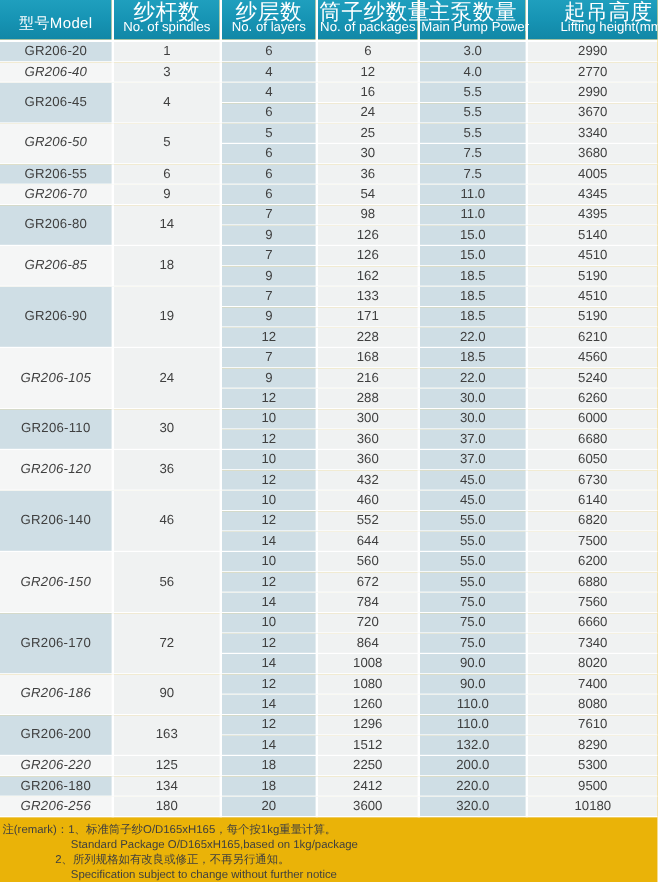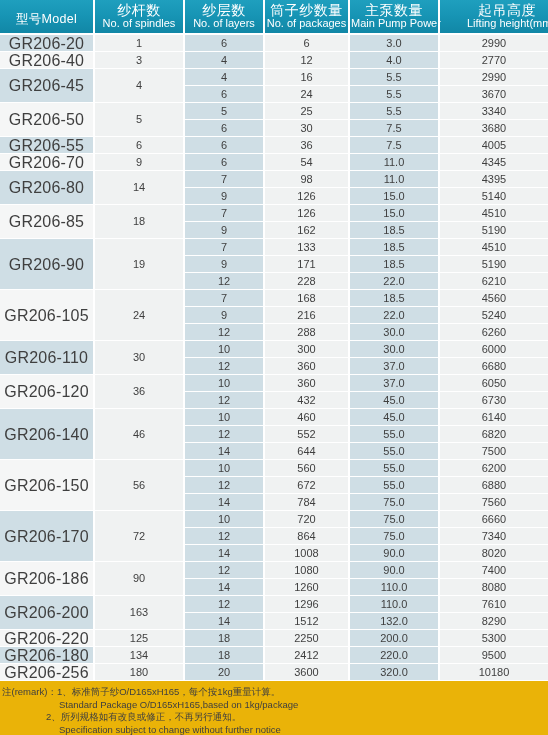--- a/index.html
+++ b/index.html
@@ -35,21 +35,21 @@
     padding: 3px 1px 4px 1px;
     vertical-align: middle;
     text-align: center;
     font-weight: normal;
     height: 34px;
     box-sizing: border-box;
   }
   thead th:last-child { border-right: none; padding-left: 27px; }
   .hdr-cn {
     display: block;
-    font-size: 14px;
+    font-size: 18px;
     line-height: 14px;
     letter-spacing: 0.5px;
     white-space: nowrap;
   }
   .hdr-en {
     display: block;
     font-size: 11px;
     line-height: 12px;
     white-space: nowrap;
   }
@@ -72,24 +72,24 @@
     border-bottom: 1px solid #ffffff;
     box-sizing: border-box;
     white-space: nowrap;
     color: #3f3f3f;
   }
   tbody td:last-child { border-right: none; }
 
   
   .sh-blue  { background: #cfdee5; }
   .sh-grey  { background: #f0f2f2; }
-  .sh-white { background: #f5f6f6; }
+  .sh-white { background: #f5f6f6; font-style: italic; }
 
   td.model-cell {
-    font-size: 16px;
+    font-size: 11px;
     letter-spacing: 0.2px;
   }
 
   
   col.c-model    { width: 95px; }
   col.c-spindles { width: 90px; }
   col.c-layers   { width: 80px; }
   col.c-packages { width: 85px; }
   col.c-pump     { width: 90px; }
   col.c-lift     { width: 108px; }

